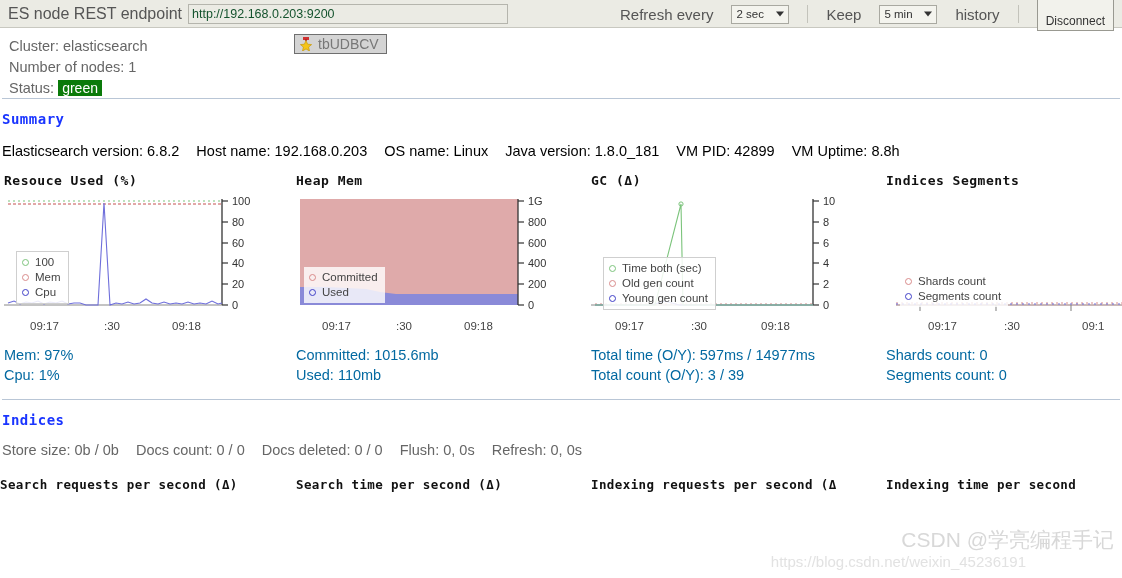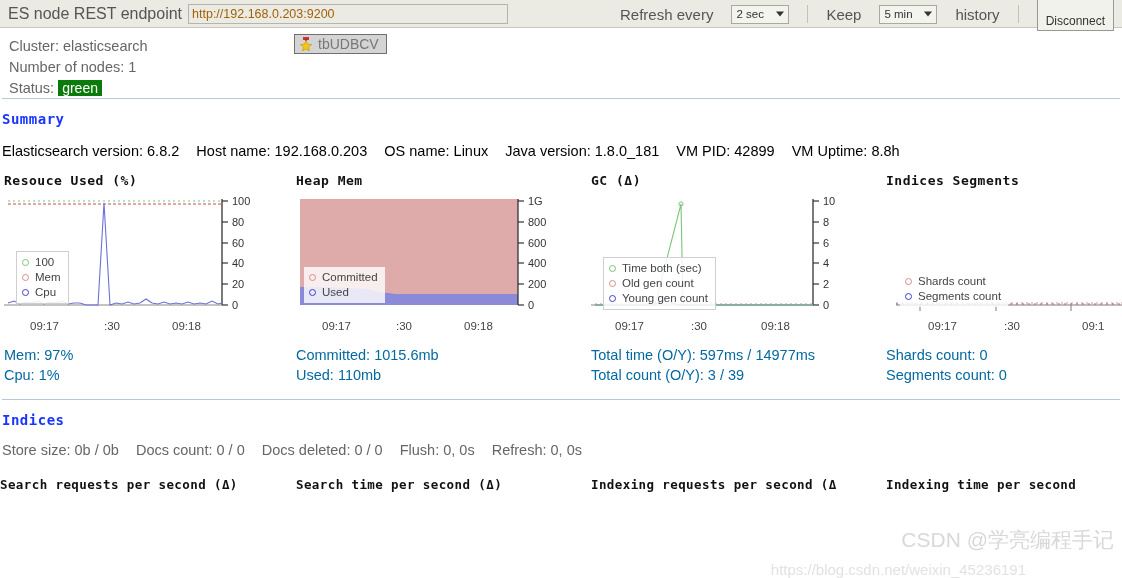--- a/index.html
+++ b/index.html
@@ -25,21 +25,21 @@
     color:#555;
     position:relative;
   }
   .topbar .endpoint-label { font-size:16px; color:#555; margin-right:6px; white-space:nowrap;}
   .endpoint-input {
     width:320px; height:20px;
     background:#ebebe4;
     border:1px solid #b5b5ad;
     font-family:"Liberation Sans", sans-serif;
     font-size:12.5px;
-    color:#a16207;
+    color:#14532d;
     padding:0 3px;
     outline:none;
   }
   .topbar-right {
     position:absolute; right:8px; top:0; height:28px;
     display:flex; align-items:center; gap:18px;
     font-size:15px; white-space:nowrap;
   }
   .sep { width:1px; height:18px; background:#c3c3bb; display:inline-block; }
   .sel {
@@ -188,21 +188,21 @@
   }
 
   
   .wm1 {
     position:absolute; right:8px; bottom:24px;
     font-size:21px; color:#d8d8d8;
     white-space:nowrap; pointer-events:none;
     font-family:"Liberation Sans", sans-serif;
   }
   .wm2 {
-    position:absolute; right:96px; bottom:0;
+    position:absolute; right:96px; bottom:8px;
     font-size:15px; color:#e2e2e2;
     white-space:nowrap; pointer-events:none;
     font-family:"Liberation Sans", sans-serif;
   }
 </style>
 </head>
 <body>
 
 <div class="topbar">
   <span class="endpoint-label">ES node REST endpoint</span>

